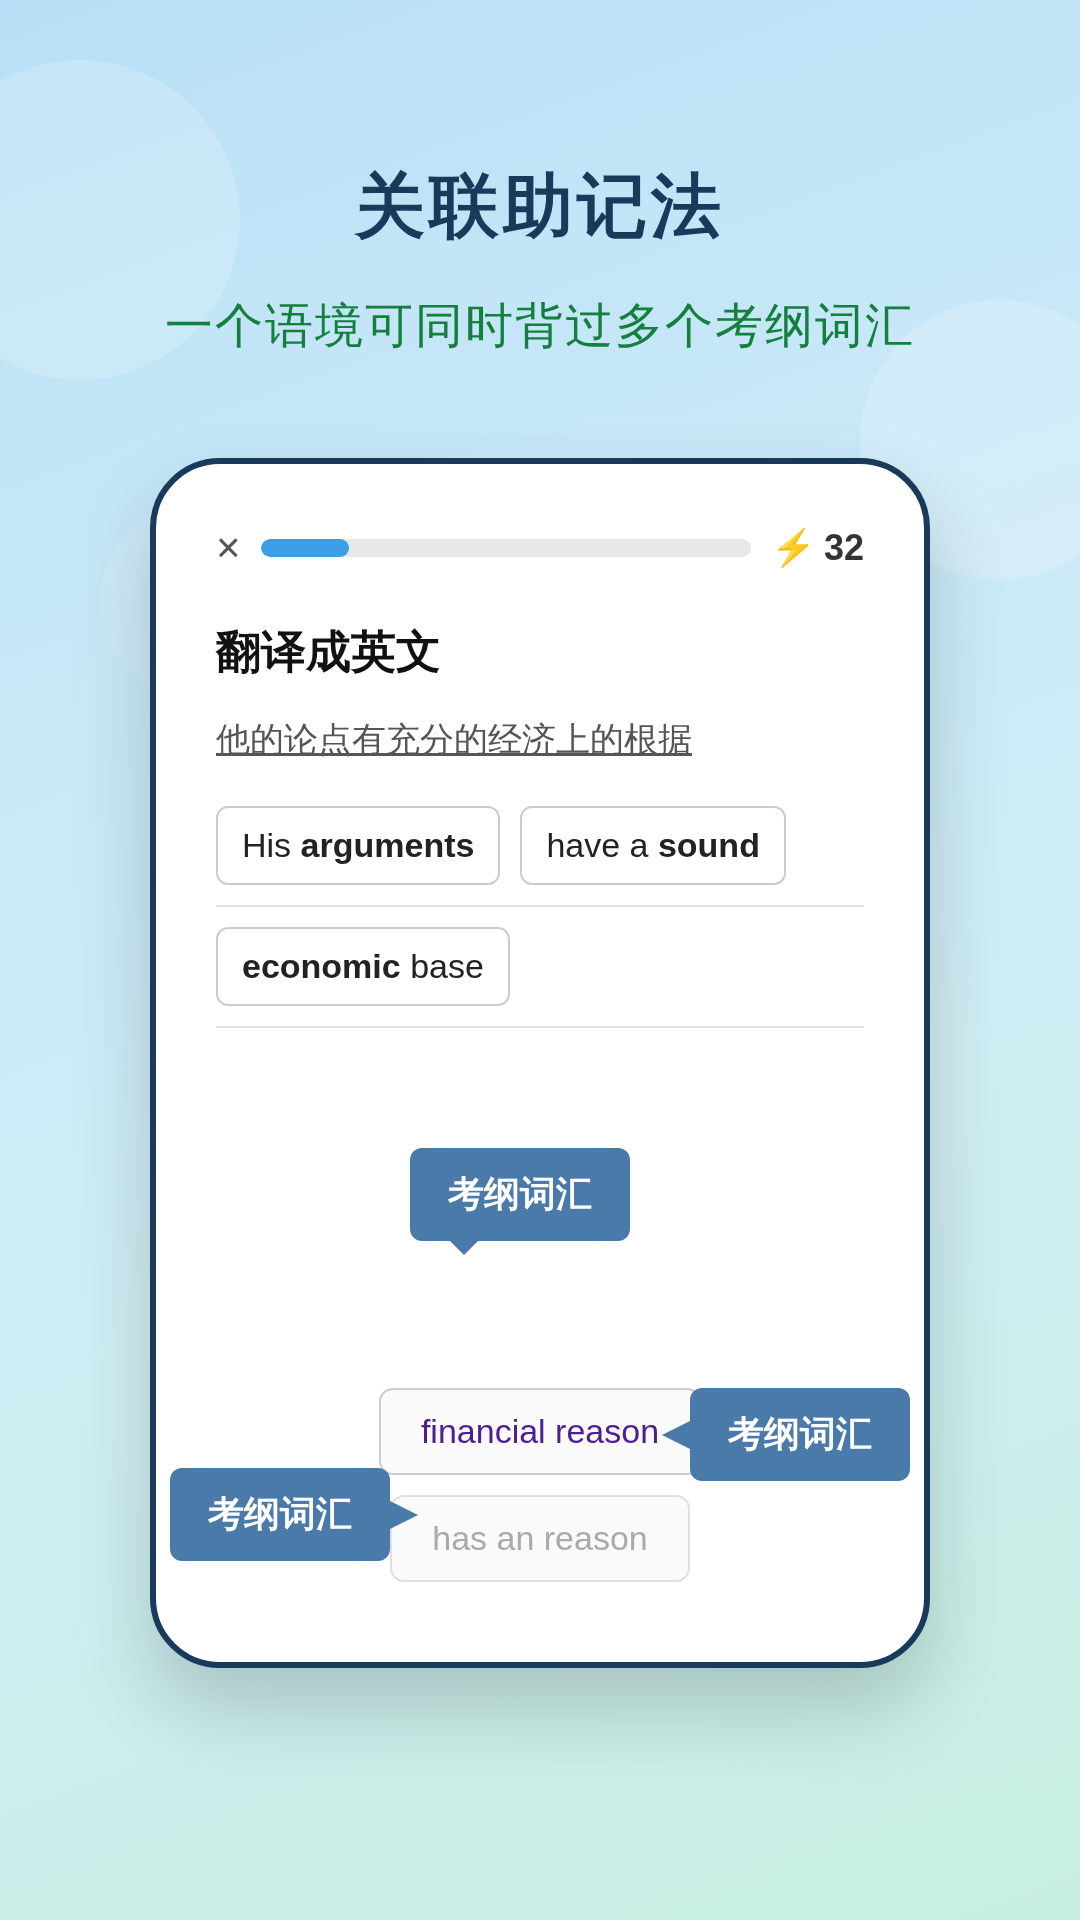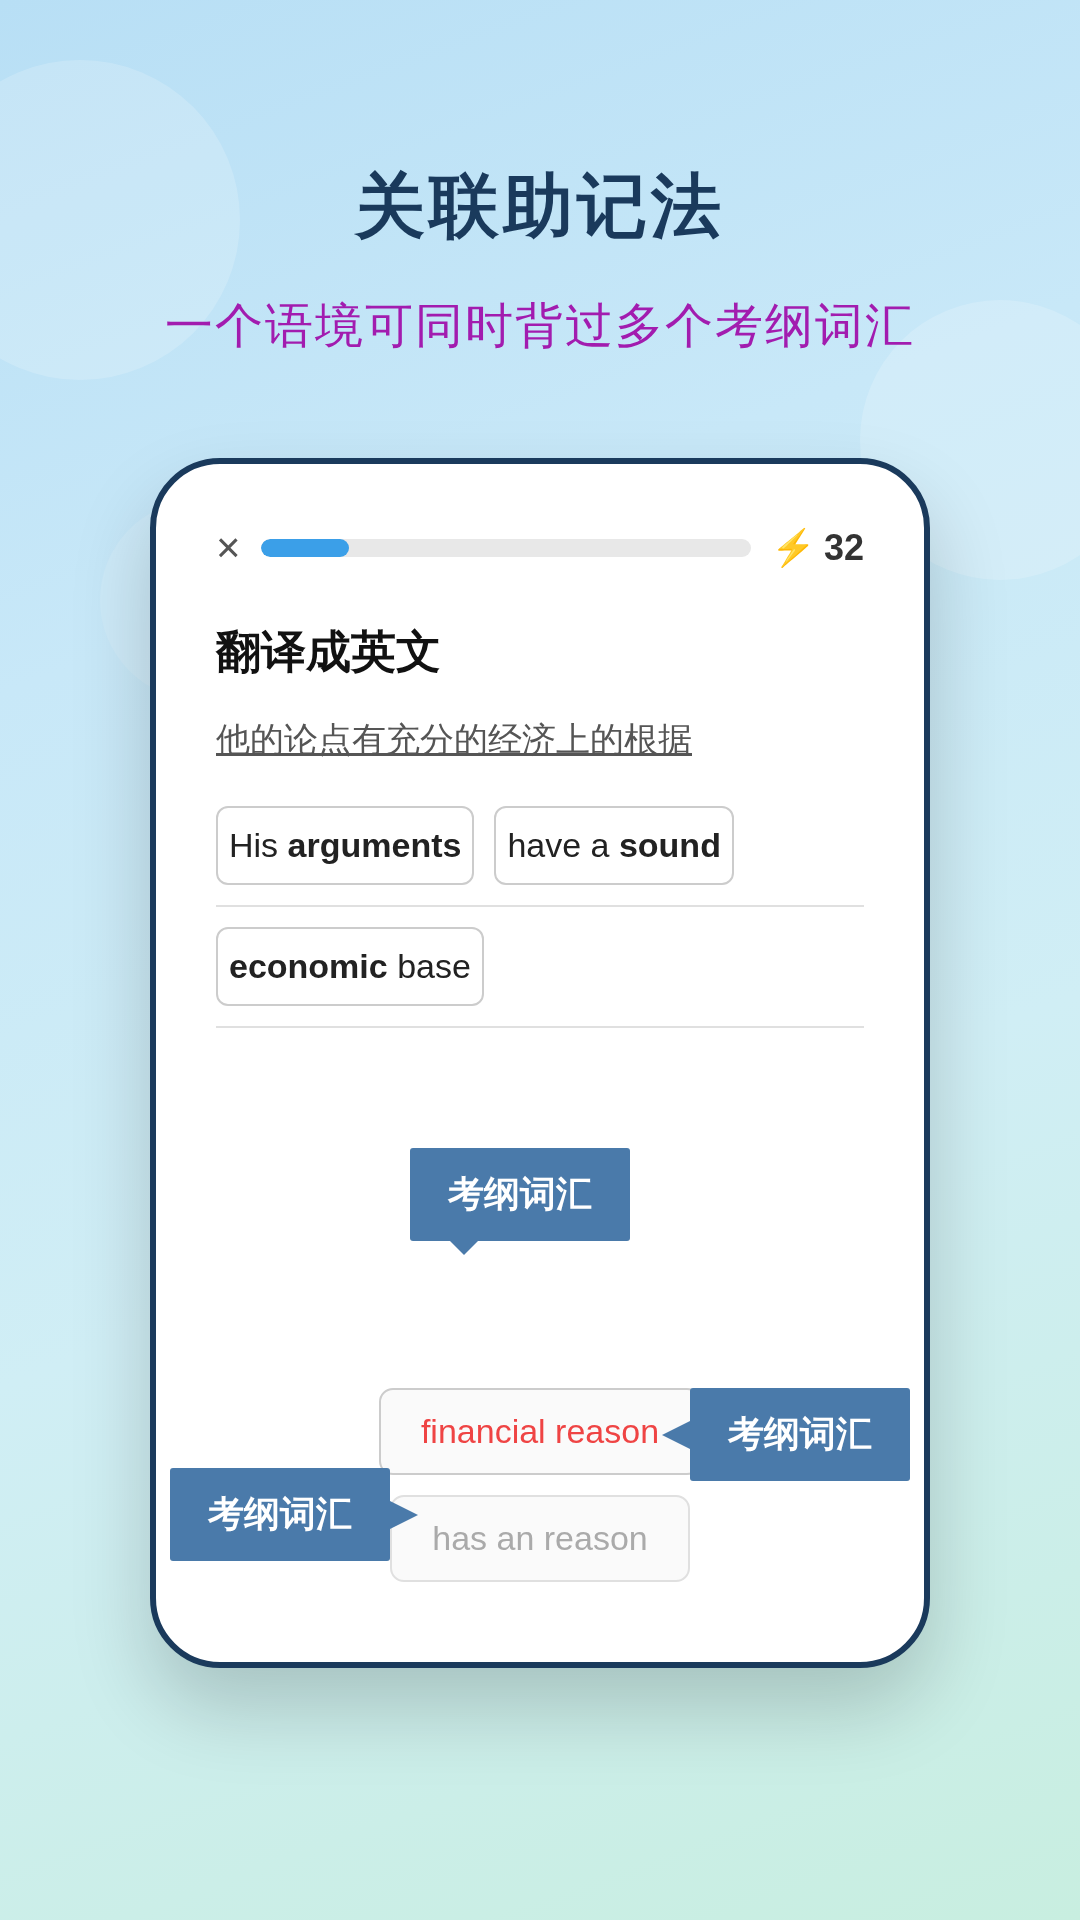--- a/index.html
+++ b/index.html
@@ -46,21 +46,21 @@
       font-size: 70px;
       font-weight: 900;
       color: #1a3a5c;
       letter-spacing: 4px;
       margin-bottom: 40px;
       text-align: center;
     }
 
     .subtitle {
       font-size: 48px;
-      color: #a21caf;
+      color: #15803d;
       font-weight: 400;
       text-align: center;
       margin-bottom: 100px;
       letter-spacing: 2px;
     }
 
     
     .phone-mockup {
       width: 780px;
       background: #ffffff;
@@ -142,21 +142,21 @@
       display: flex;
       align-items: center;
       gap: 20px;
       margin-bottom: 10px;
       flex-wrap: wrap;
     }
 
     .answer-chip {
       border: 2px solid #ccc;
       border-radius: 12px;
-      padding: 18px 11px;
+      padding: 18px 24px;
       font-size: 34px;
       color: #222;
       background: #fff;
     }
 
     .answer-chip strong {
       font-weight: 700;
     }
 
     .answer-divider {
@@ -173,35 +173,35 @@
       flex-direction: column;
       gap: 20px;
     }
 
     .option-chip {
       align-self: center;
       border: 2px solid #ccc;
       border-radius: 14px;
       padding: 22px 40px;
       font-size: 34px;
-      color: #ef4444;
+      color: #4c1d95;
       background: #fafafa;
     }
 
     .option-chip.muted {
       color: #aaa;
       border-color: #e0e0e0;
     }
 
     
     .tooltip-bubble {
       position: absolute;
       background: #4a7aaa;
       color: white;
-      border-radius: 3px;
+      border-radius: 12px;
       padding: 22px 38px;
       font-size: 36px;
       font-weight: 600;
       white-space: nowrap;
       z-index: 10;
     }
 
     .tooltip-bubble::after {
       content: '';
       position: absolute;

